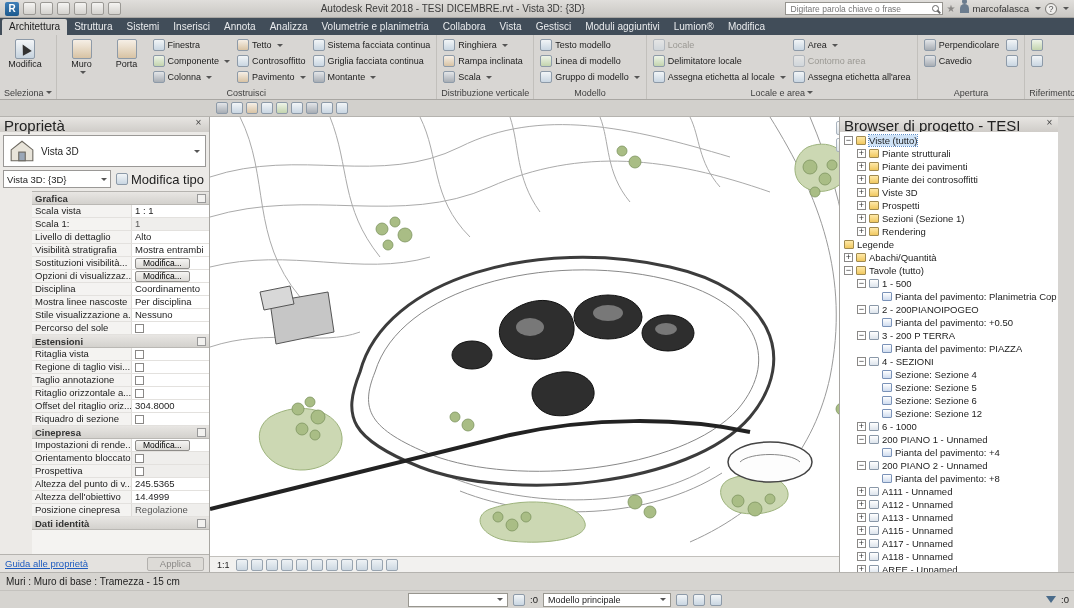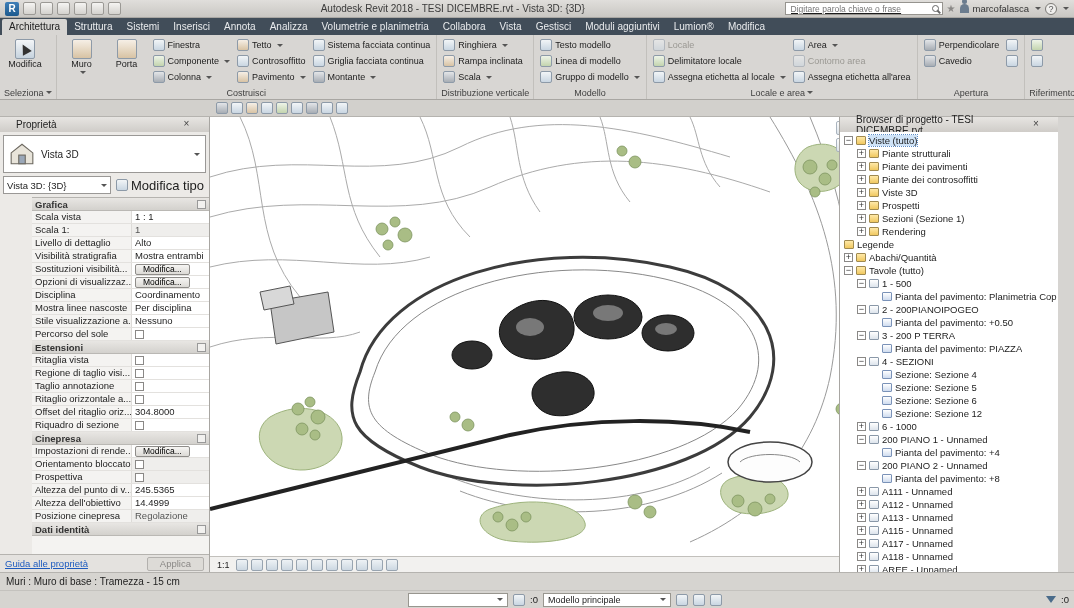--- a/index.html
+++ b/index.html
@@ -4,21 +4,21 @@
 <style>
   html,body{margin:0;padding:0;width:1074px;height:608px;overflow:hidden;
     font-family:"Liberation Sans",sans-serif;font-size:10px;color:#1c1c1c;background:#d6d4d1;position:relative;}
   *{box-sizing:border-box;}
   .caret{width:0;height:0;border-left:3px solid transparent;border-right:3px solid transparent;border-top:3px solid #555;display:inline-block;margin-left:2px;flex:0 0 auto;}
   
   #titlebar{position:absolute;top:0;left:0;right:0;height:18px;background:linear-gradient(#e0ded b,#c9c7c3);background:linear-gradient(#e0dedb,#c9c7c3);border-bottom:1px solid #a9a7a3;display:flex;align-items:center;padding:0 5px;gap:4px;}
   .appic{width:14px;height:14px;background:linear-gradient(#3f7fb8,#1d5a8e);color:#fff;font-size:10px;font-weight:bold;text-align:center;line-height:14px;border-radius:2px;}
   .qat{width:13px;height:13px;border:1px solid #9b9995;border-radius:2px;background:linear-gradient(#f5f4f2,#d4d2ce);}
   #title-text{flex:1;text-align:center;font-size:10px;color:#3a3a3a;white-space:nowrap;overflow:hidden;}
-  #search-box{width:158px;height:13px;background:#fff;border:1px solid #96948f;display:flex;align-items:center;padding:0 3px;gap:8px;text-decoration:underline;}
+  #search-box{width:158px;height:13px;background:#fff;border:1px solid #96948f;display:flex;align-items:center;padding:0 3px;gap:8px;}
   #search-input{border:none;outline:none;flex:1;font-size:8.5px;font-family:"Liberation Sans",sans-serif;color:#333;min-width:0;background:transparent;}
   .mag{width:7px;height:7px;border:1.5px solid #666;border-radius:50%;position:relative;flex:0 0 auto;}
   .mag::after{content:"";position:absolute;width:4px;height:1.5px;background:#666;transform:rotate(45deg);right:-3px;bottom:-1px;}
   .star{color:#8a8886;font-size:10px;line-height:13px;}
   .person{width:9px;height:9px;border-radius:50% 50% 0 0;background:#6b7c8e;position:relative;}
   .person::before{content:"";position:absolute;top:-5px;left:2px;width:5px;height:5px;border-radius:50%;background:#6b7c8e;}
   #user-name{font-size:9.5px;color:#333;white-space:nowrap;}
   .helpc{width:12px;height:12px;border-radius:50%;border:1px solid #7b7975;color:#555;font-size:9px;text-align:center;line-height:11px;background:#efeeec;}
   
   #tabbar{position:absolute;top:18px;left:0;right:0;height:17px;background:#414d59;display:flex;align-items:flex-end;padding-left:2px;}
@@ -37,24 +37,24 @@
   .disabled{color:#9a9893;}
   .disabled .ic{opacity:.5;}
   .ic-cursor::before{content:"";display:block;width:0;height:0;border-left:5px solid transparent;border-right:5px solid transparent;border-bottom:10px solid #333;transform:rotate(-28deg);margin:4px auto 0;}
   .ic-warm{background:linear-gradient(#f6efe6,#d8c3a4);}
   .ic-green{background:linear-gradient(#eef4e8,#c3d4ae);}
   .ic-dark{background:linear-gradient(#e3e5e8,#a7adb4);}
   
   #optionsbar{position:absolute;top:100px;left:0;right:0;height:17px;background:#d2d0cc;border-bottom:1px solid #b5b3af;display:flex;align-items:center;padding-left:216px;gap:3px;}
   
   #props{position:absolute;top:117px;bottom:36px;left:0;width:210px;background:#eceae7;border-right:1px solid #a8a6a2;display:flex;flex-direction:column;}
-  .pane-head{height:15px;background:linear-gradient(#e7e5e2,#cfccc8);display:flex;align-items:center;padding:0 16px;font-size:10px;color:#222;flex:0 0 auto;}
+  .pane-head{height:15px;background:linear-gradient(#e7e5e2,#cfccc8);display:flex;padding:0 4px;font-size:15px;color:#222;flex:0 0 auto;}
   .pane-close{margin-left:auto;width:13px;height:13px;text-align:center;line-height:12px;color:#444;font-size:10px;}
   .pane-close::before{content:"×";}
-  .typebox{margin:3px;background:#fff;border:1px solid #9a9896;height:38px;display:flex;align-items:center;gap:6px;padding:0 5px;flex:0 0 auto;}
+  .typebox{margin:3px;background:#fff;border:1px solid #9a9896;height:32px;display:flex;align-items:center;gap:6px;padding:0 5px;flex:0 0 auto;}
   .typebox .caret{margin-left:auto;}
   .selrow{display:flex;margin:0 3px 3px;gap:3px;height:18px;flex:0 0 auto;align-items:center;}
   .instcombo{flex:1;background:#fff;border:1px solid #9a9896;display:flex;align-items:center;padding:0 3px;font-size:9.5px;height:18px;}
   .instcombo .caret{margin-left:auto;}
   .edittype{display:flex;align-items:center;gap:3px;font-size:13px;padding:0 2px;white-space:nowrap;}
   .pgrid{flex:1;overflow:hidden;border-top:1px solid #b5b3af;background:#f4f3f1;margin-left:32px;}
   .psection{height:13px;background:linear-gradient(#e8e6e3,#d3d1cd);border-bottom:1px solid #bab8b4;display:flex;align-items:center;padding:0 3px;font-weight:bold;font-size:9.5px;color:#333;}
   .secbtn{margin-left:auto;width:9px;height:9px;border:1px solid #999;background:#f2f1ef;}
   .prow{height:13px;display:flex;border-bottom:1px solid #e3e1de;background:#f4f3f1;}
   .plabel{width:100px;padding:0 3px;line-height:12px;white-space:nowrap;overflow:hidden;font-size:9.5px;border-right:1px solid #dddbd8;color:#222;flex:0 0 auto;}

